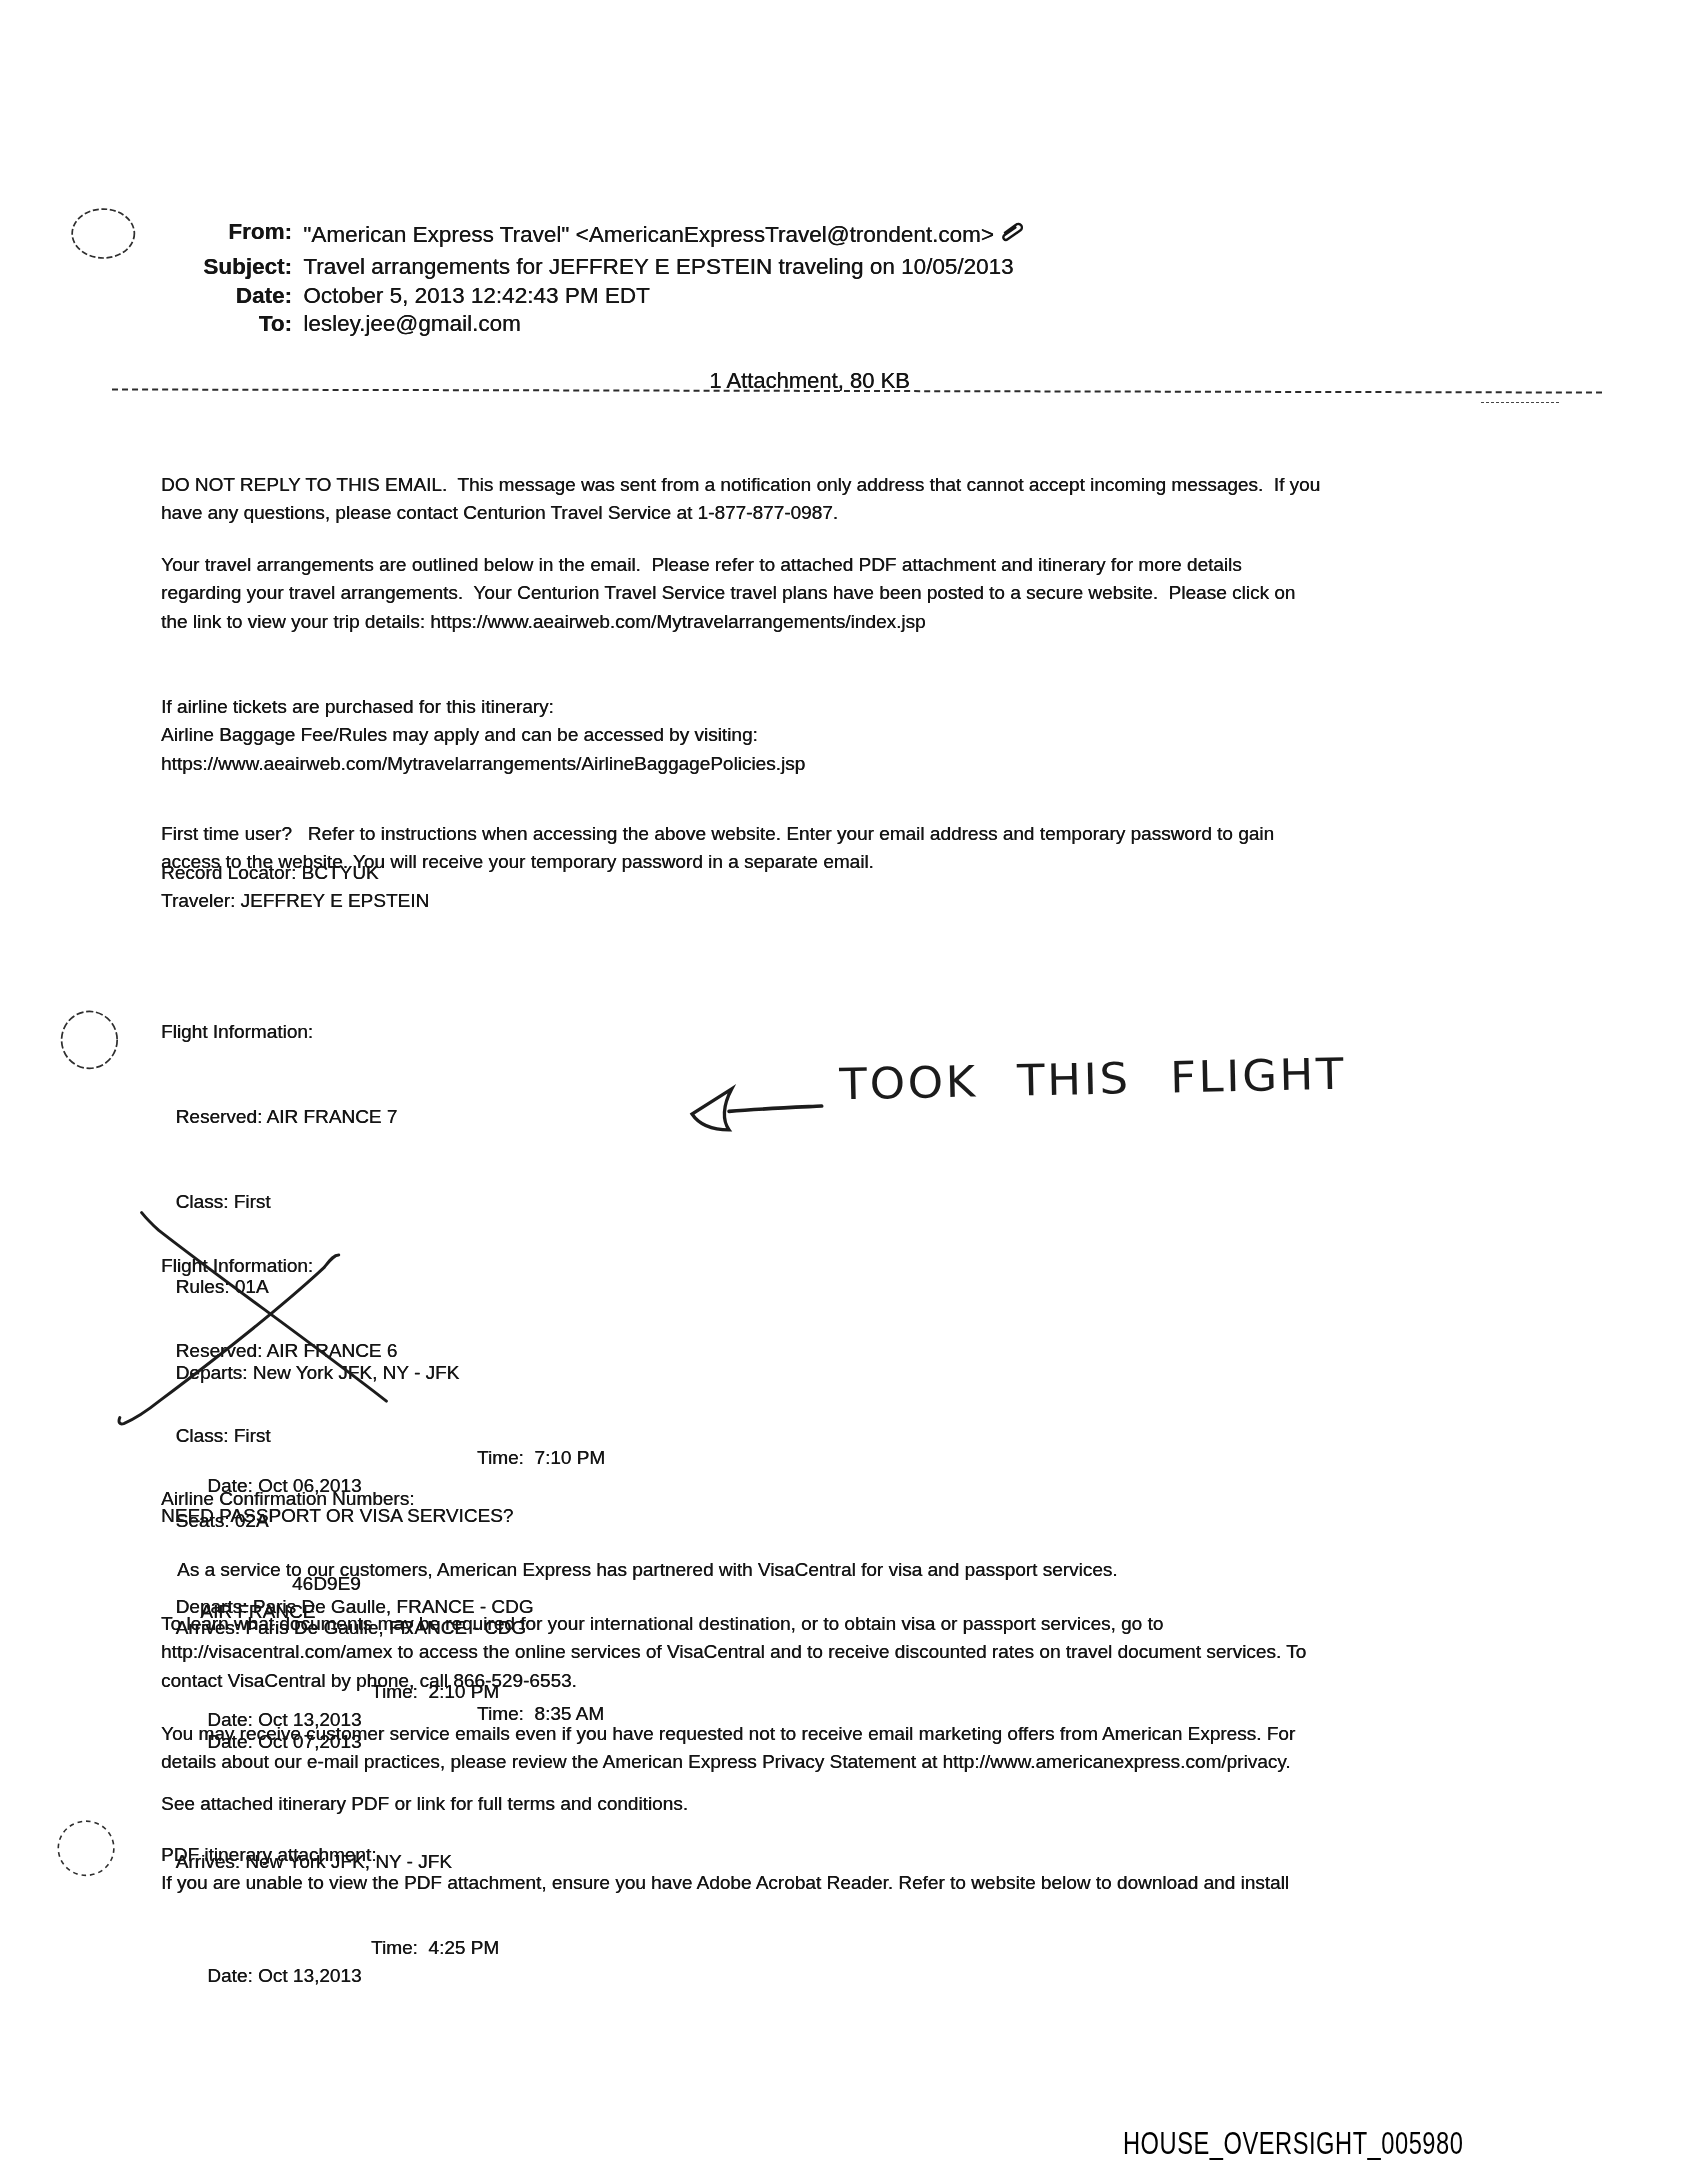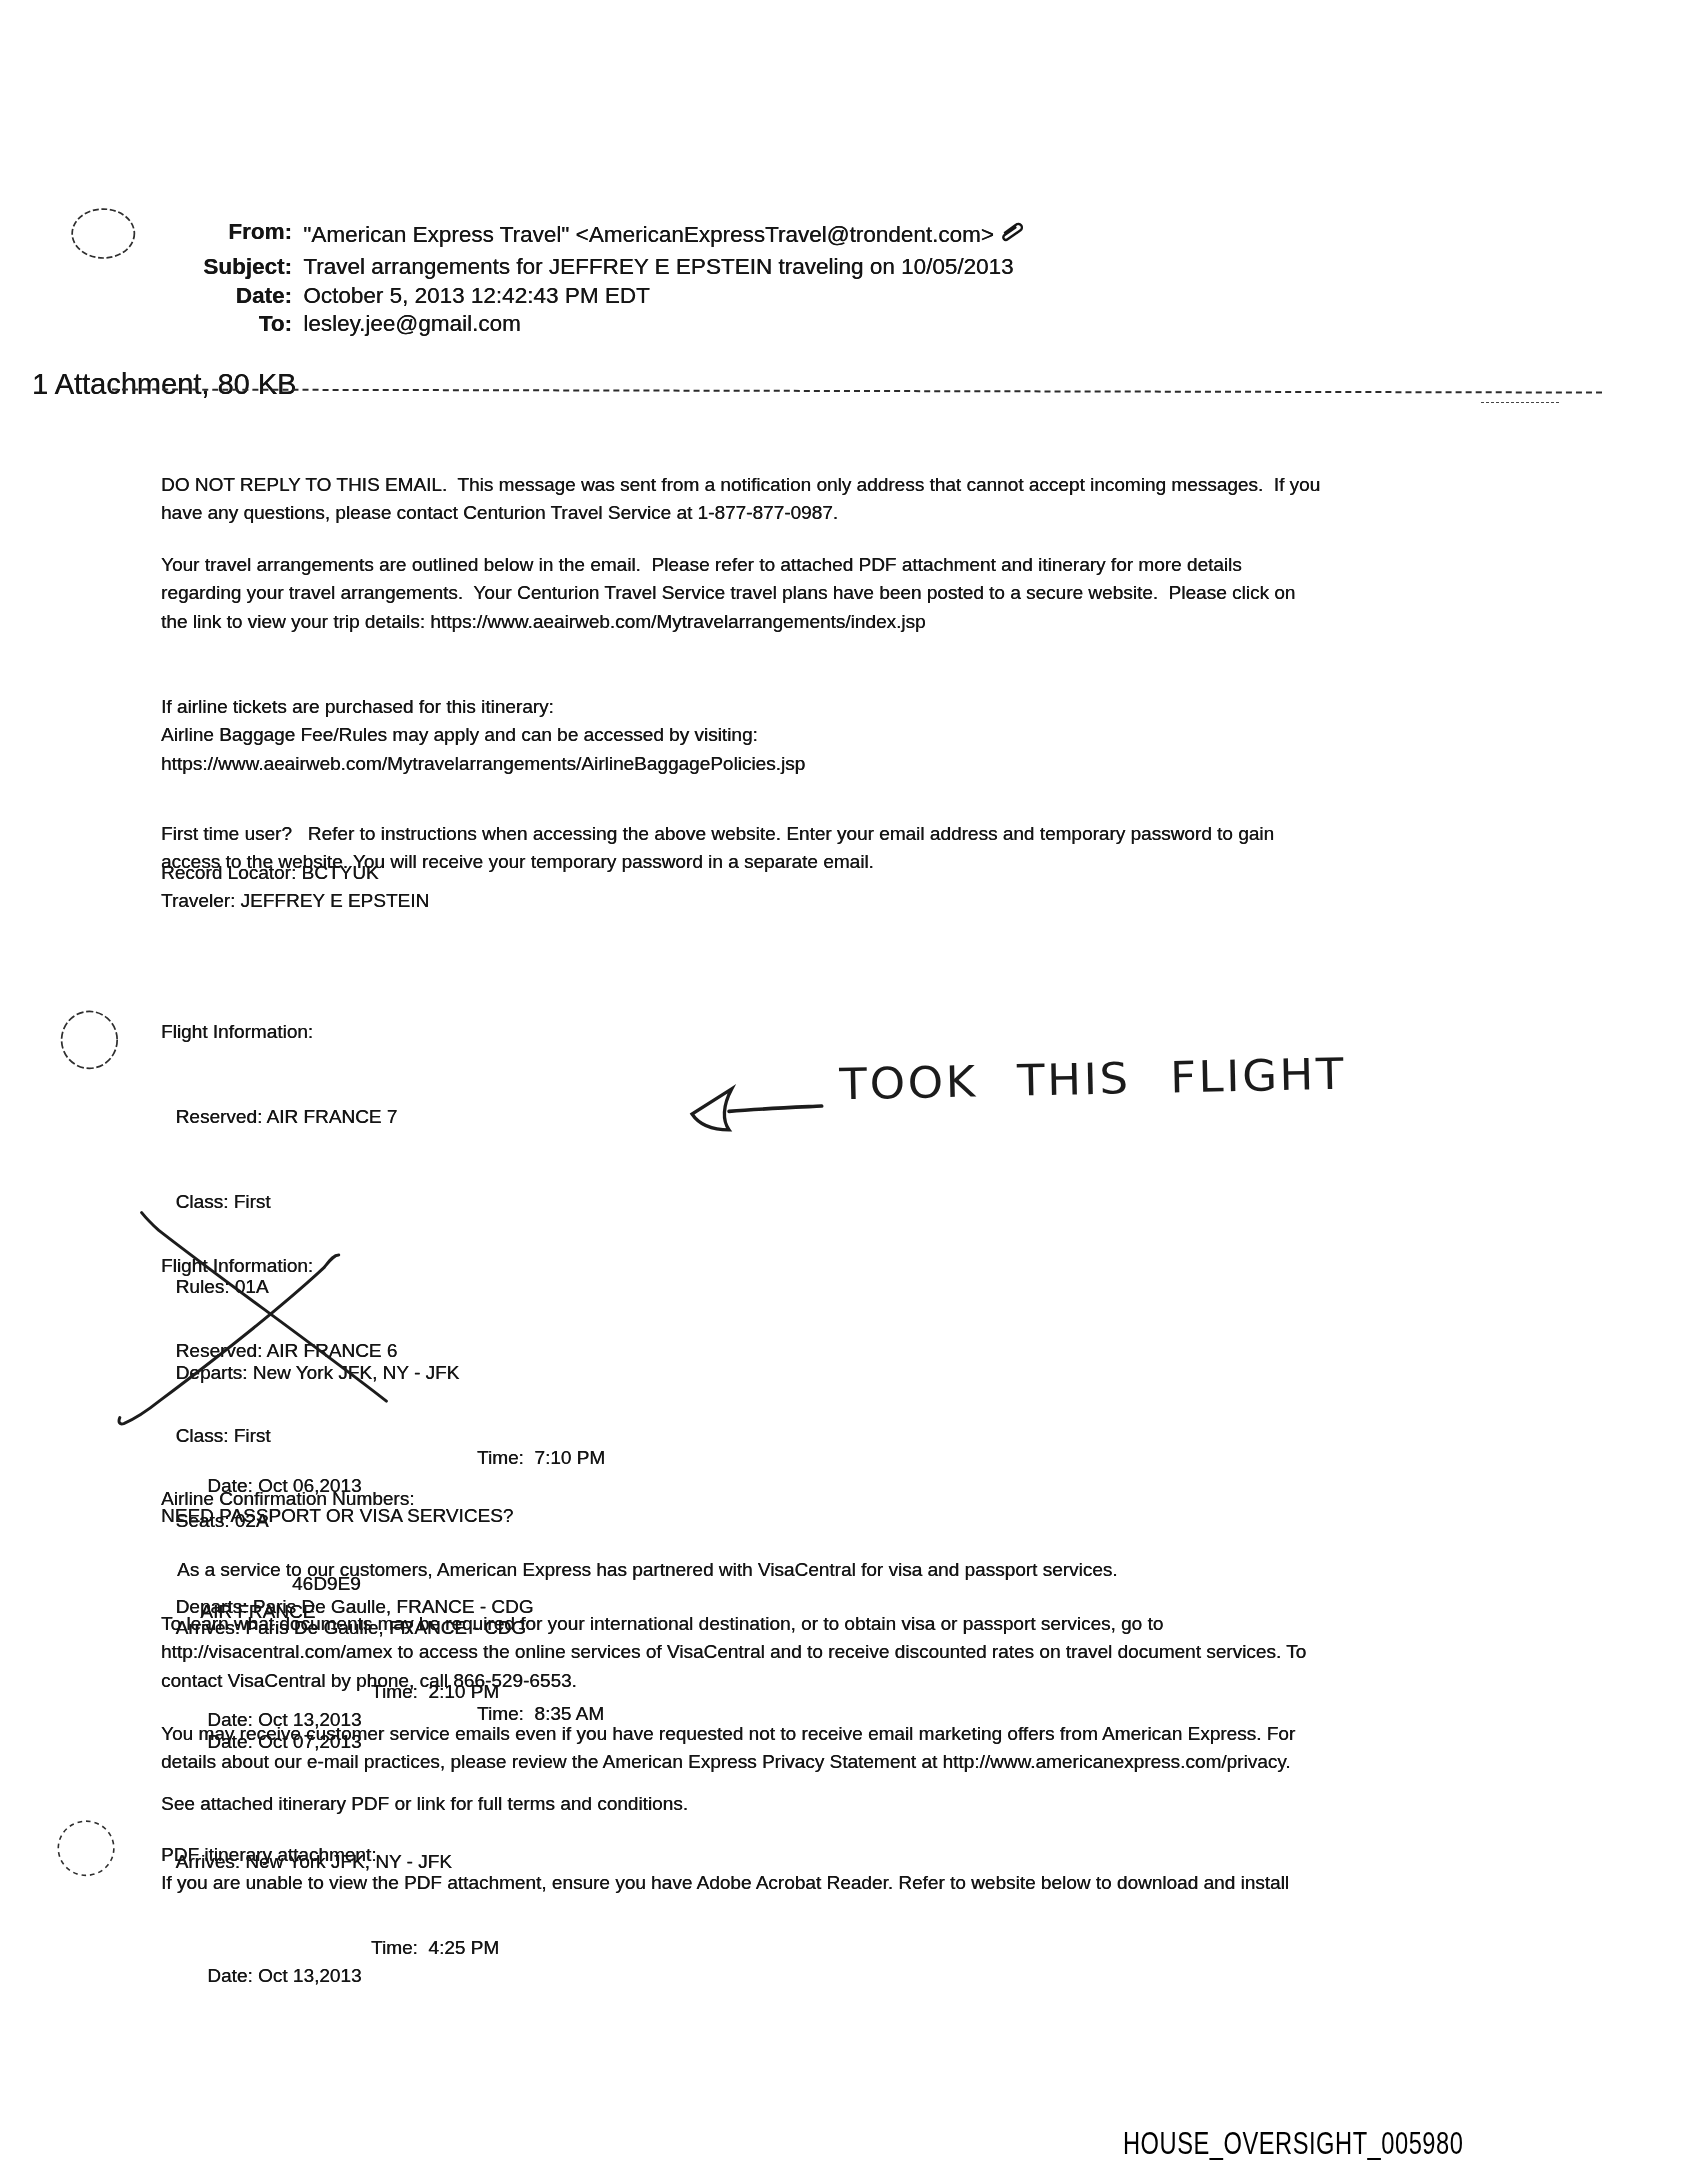--- a/index.html
+++ b/index.html
@@ -20,21 +20,21 @@
   }
   .hdr-row{display:grid; grid-template-columns:260px 1fr; column-gap:11.2px; white-space:pre;}
   .hdr-label{font-weight:bold; text-align:right;}
   .hdr-value{text-align:left;}
   .paperclip{
     display:inline-block; vertical-align:-4px; margin-left:5.3px;
   }
 
   .attachment-info{
     position:absolute; top:368px; left:0; width:1555px;
-    text-align:left; font-size:29px;
+    text-align:center; font-size:22px;
   }
   .divider{
     position:absolute; top:390px; left:112px; width:1490px; height:0;
     border-top:2px dashed #2b2b2b;
     transform:rotate(0.12deg);
   }
   .divider-frag{
     position:absolute; top:402px; left:1481px; width:78px; height:0;
     border-top:1.3px dashed #444;
   }

